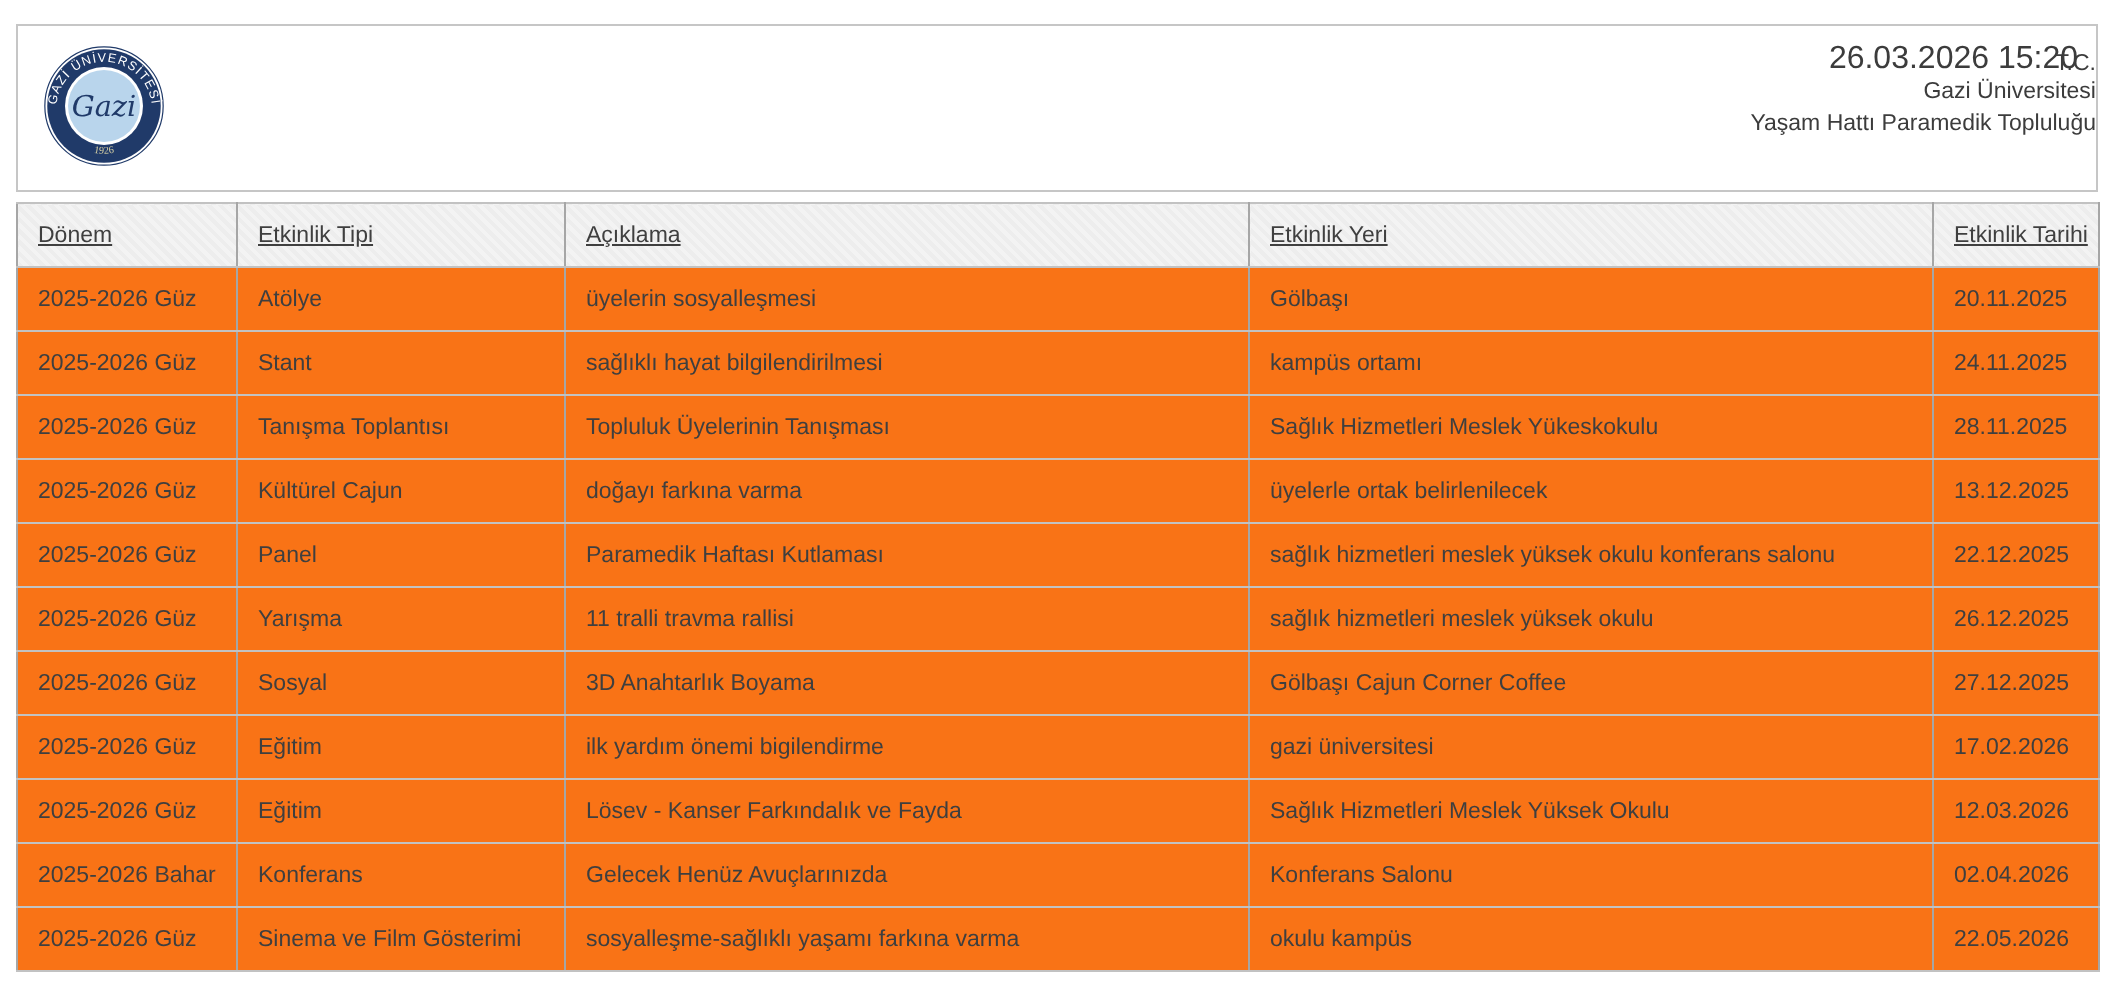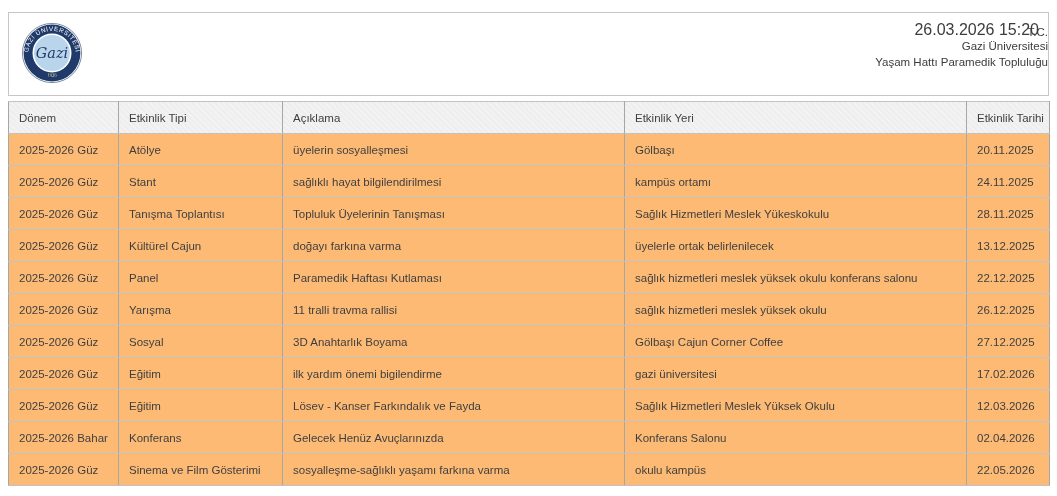--- a/index.html
+++ b/index.html
@@ -29,22 +29,23 @@
   }
   table.events th, table.events td{
     border-left:1px solid #a6a6a6;border-right:1px solid #a6a6a6;
     border-top:1px solid #c2c2c2;border-bottom:1px solid #c2c2c2;
     height:31px;padding:0 8px 0 10px;text-align:left;vertical-align:middle;
     overflow:hidden;white-space:nowrap;font-weight:normal;color:#3f3f3f;
   }
   table.events th{
     background-color:#f0f0f0;
     background-image:repeating-linear-gradient(45deg,#ededed 0 2px,#f3f3f3 2px 4px);
+    text-decoration:underline;
   }
-  table.events td{background:#fdba74;}
+  table.events td{background:#f97316;}
 </style>
 </head>
 <body>
 
 <div class="page">
 
   <div class="header-box">
 
     <svg class="logo" viewBox="0 0 100 100">
       <defs>

